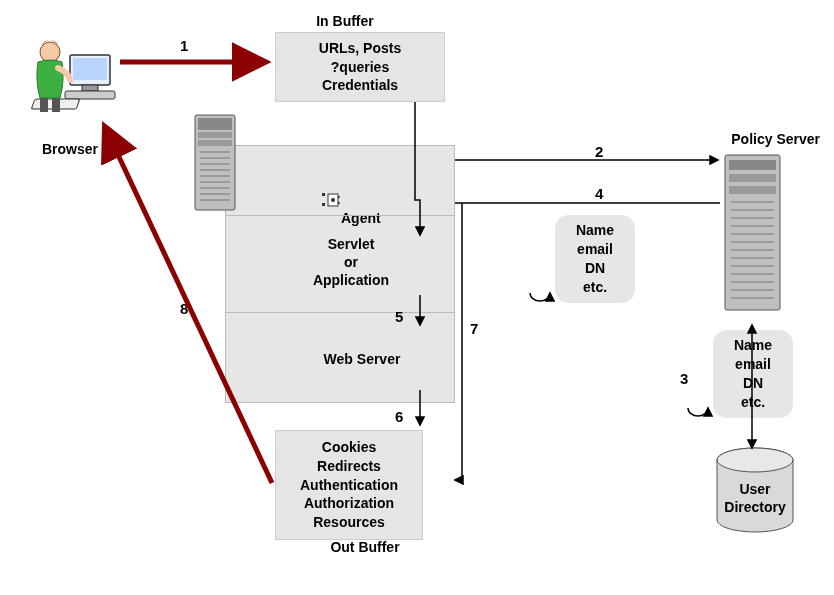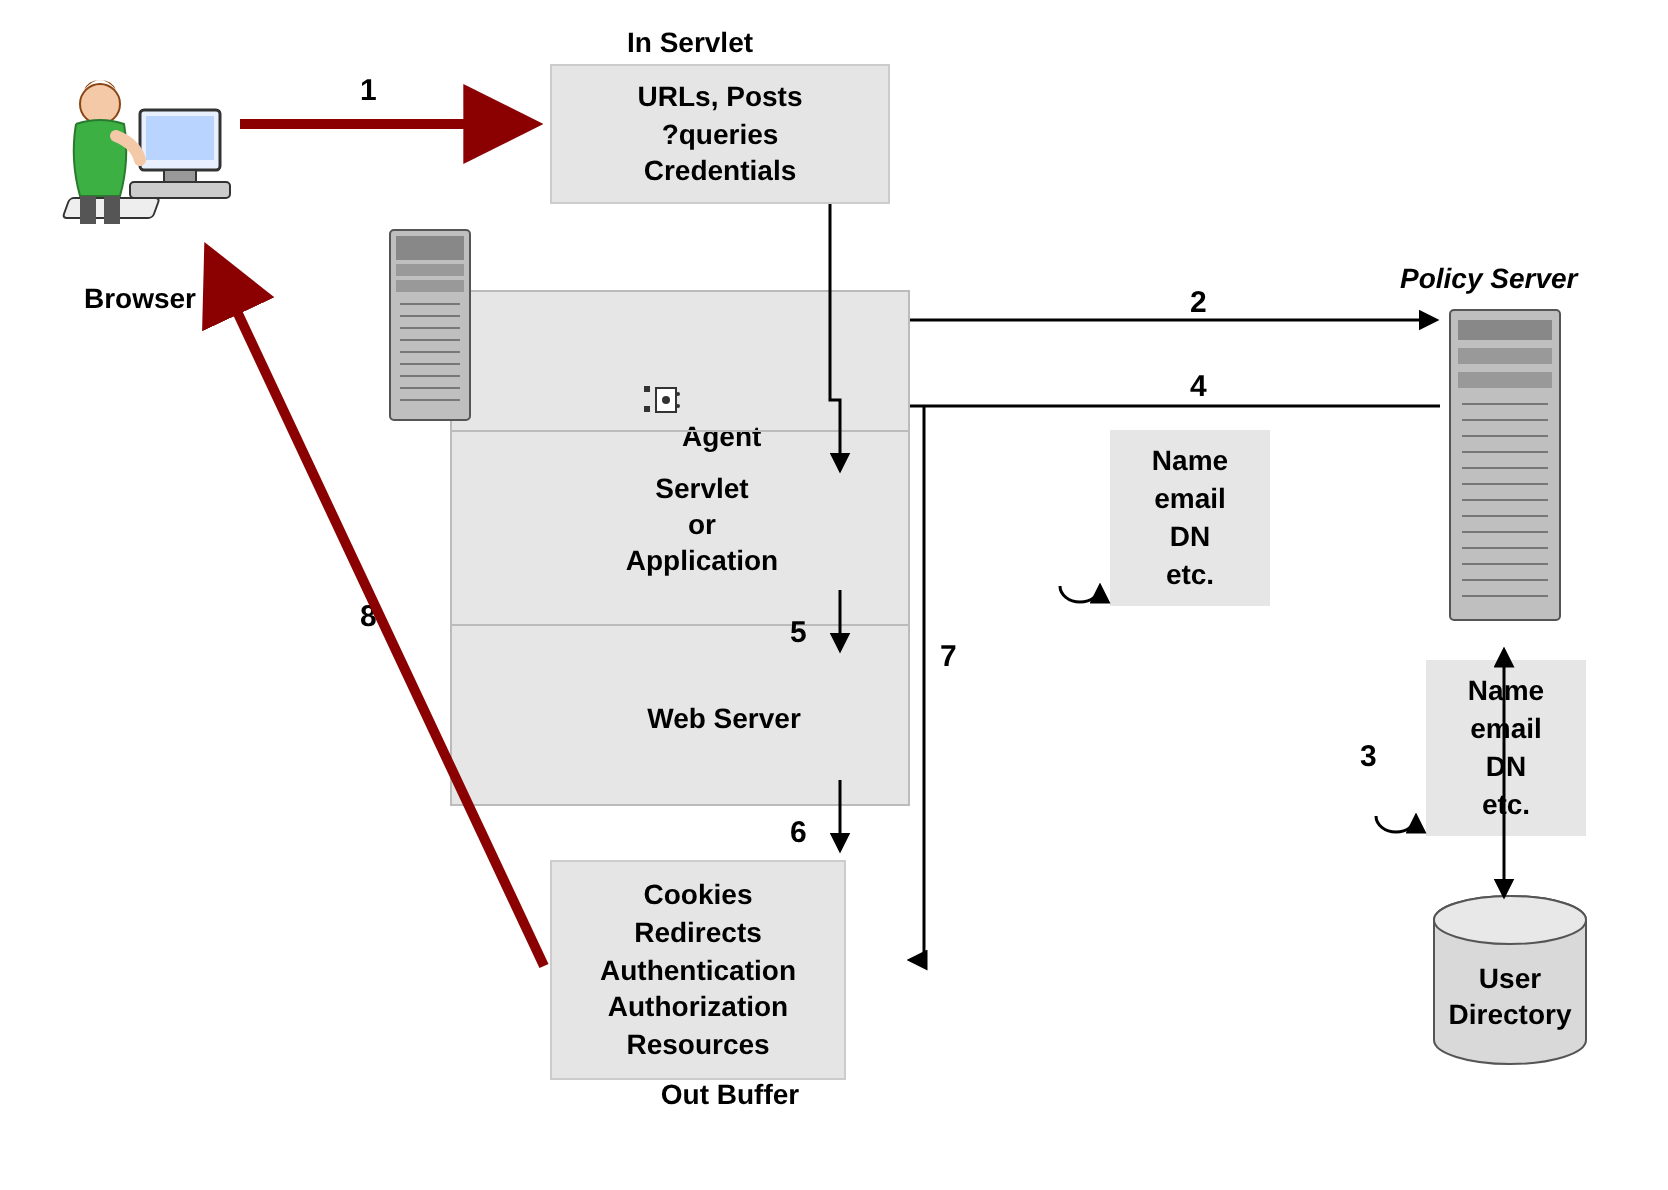--- a/index.html
+++ b/index.html
@@ -39,20 +39,21 @@
     line-height: 1.35;
   }
   .graybox {
     position: absolute;
     background: #e6e6e6;
     text-align: center;
     font-weight: bold;
     white-space: pre-line;
     line-height: 1.35;
     padding: 6px 10px;
+    border-radius: 14px;
   }
   svg.overlay {
     position: absolute;
     left: 0; top: 0;
     width: 834px; height: 595px;
     pointer-events: none;
   }
 </style>
 </head>
 <body>
@@ -68,21 +69,21 @@
 
   <circle cx="30" cy="22" r="10" fill="#f4c9a8" stroke="#8b4513" stroke-width="1"></circle>
   <path d="M 22 15 Q 30 5 38 15 Q 36 10 30 10 Q 24 10 22 15" fill="#8b4513"></path>
   <path d="M 18 32 Q 15 50 20 68 L 40 68 Q 45 50 42 32 Q 30 28 18 32" fill="#3cb043" stroke="#2a7a2e"></path>
   <path d="M 38 38 Q 48 42 50 50" stroke="#f4c9a8" stroke-width="6" fill="none" stroke-linecap="round"></path>
   <rect x="20" y="68" width="8" height="14" fill="#555"></rect>
   <rect x="32" y="68" width="8" height="14" fill="#555"></rect>
 </svg>
 <div class="label" style="left:30px; top:140px; width:80px;">Browser</div>
 
-<div class="label" style="left:275px; top:12px; width:140px;">In Servlet</div>
+<div class="label" style="left:275px; top:12px; width:140px;">In Buffer</div>
 
 <div class="box" style="left:275px; top:32px; width:170px; height:70px;">URLs, Posts
 ?queries
 Credentials</div>
 
 <div style="position:absolute; left:225px; top:145px; width:230px; height:258px; background:#e6e6e6; border:1px solid #bbb;"></div>
 
 <div class="label" style="left:320px; top:172px; width:120px; text-align:left;">
   <svg width="22" height="18" style="display:inline-block; vertical-align:middle;">
     <rect x="2" y="2" width="3" height="3" fill="#333"></rect>
@@ -122,21 +123,21 @@
   </g>
 </svg>
 
 <div class="box" style="left:275px; top:430px; width:148px; height:110px;">Cookies
 Redirects
 Authentication
 Authorization
 Resources</div>
 <div class="label" style="left:290px; top:538px; width:150px;">Out Buffer</div>
 
-<div class="label" style="left:700px; top:130px; width:120px; text-align:left;font-style:italic;">Policy Server</div>
+<div class="label" style="left:700px; top:130px; width:120px; text-align:right;">Policy Server</div>
 
 <svg style="position:absolute; left:720px; top:150px;" width="70" height="170" viewBox="0 0 70 170">
   <rect x="5" y="5" width="55" height="155" rx="2" fill="#bfbfbf" stroke="#555"></rect>
   <rect x="9" y="10" width="47" height="10" fill="#888"></rect>
   <rect x="9" y="24" width="47" height="8" fill="#999"></rect>
   <rect x="9" y="36" width="47" height="8" fill="#999"></rect>
   <g stroke="#777" stroke-width="1">
     <line x1="11" y1="52" x2="54" y2="52"></line>
     <line x1="11" y1="60" x2="54" y2="60"></line>
     <line x1="11" y1="68" x2="54" y2="68"></line>

